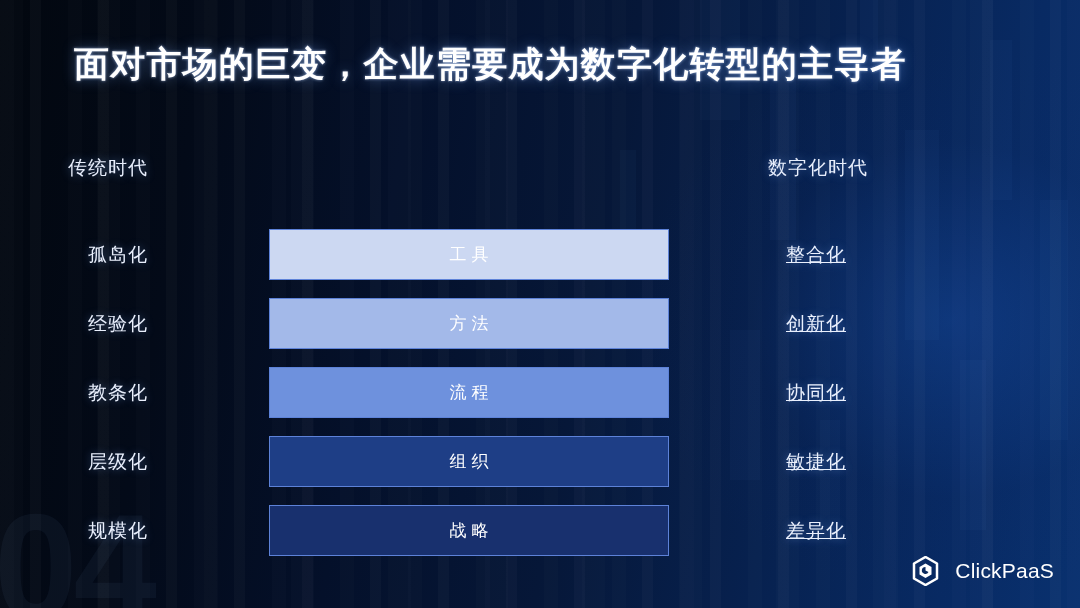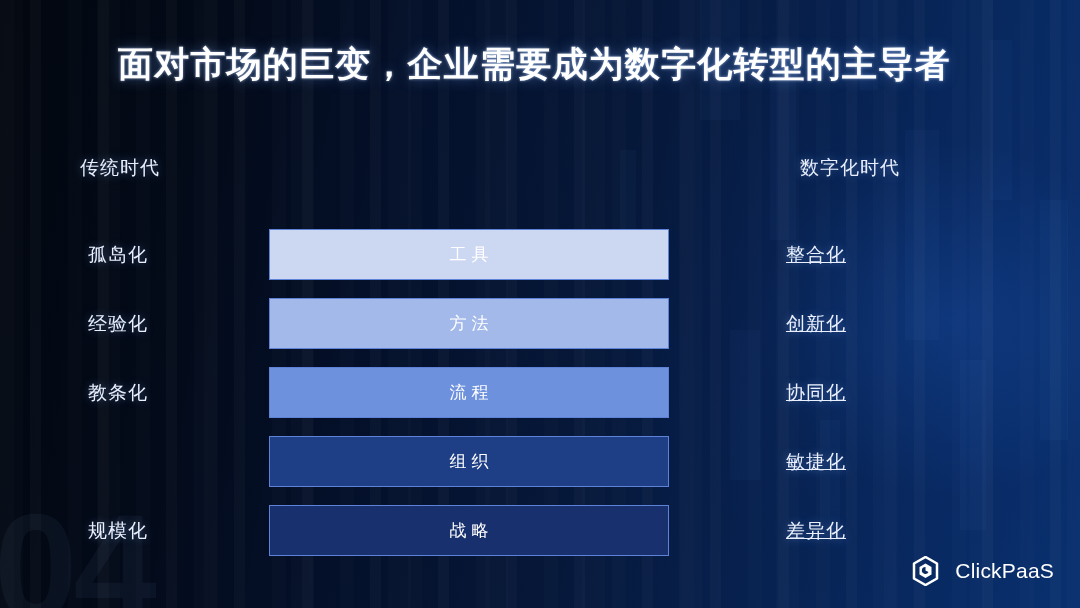--- a/index.html
+++ b/index.html
@@ -80,33 +80,32 @@
   .title {
     position: absolute;
     left: 74px;
     top: 41px;
     font-size: 35px;
     font-weight: bold;
     color: #ffffff;
     letter-spacing: 1.2px;
     white-space: nowrap;
     text-shadow: 0 0 14px rgba(120,170,255,0.45), 0 0 3px rgba(200,220,255,0.7);
-    margin-left: 44px;
   }
 
   .col-head {
     position: absolute;
     top: 155px;
     font-size: 19px;
     color: #e8eefc;
     letter-spacing: 1px;
     text-shadow: 0 0 10px rgba(120,170,255,0.45);
   }
-  .col-head.left  { left: 80px; }
-  .col-head.right { left: 768px; margin-left: 32px; }
+  .col-head.left  { left: 68px; }
+  .col-head.right { left: 768px; }
 
   .rows {
     position: absolute;
     left: 0;
     top: 229px;
     width: 1080px;
   }
   .row {
     position: relative;
     height: 51px;
@@ -209,20 +208,21 @@
 
     <div class="row">
       <div class="side-label left">教条化</div>
       <div class="bar" style="background:#6e91dd;">
         <span class="bar-label">流程</span>
       </div>
       <div class="side-label right">协同化</div>
     </div>
 
     <div class="row">
+      <div class="side-label left">层级化</div>
       <div class="bar" style="background:#1e3e86;">
         <span class="bar-label">组织</span>
       </div>
       <div class="side-label right">敏捷化</div>
     </div>
 
     <div class="row">
       <div class="side-label left">规模化</div>
       <div class="bar" style="background:#18306e;">
         <span class="bar-label">战略</span>

